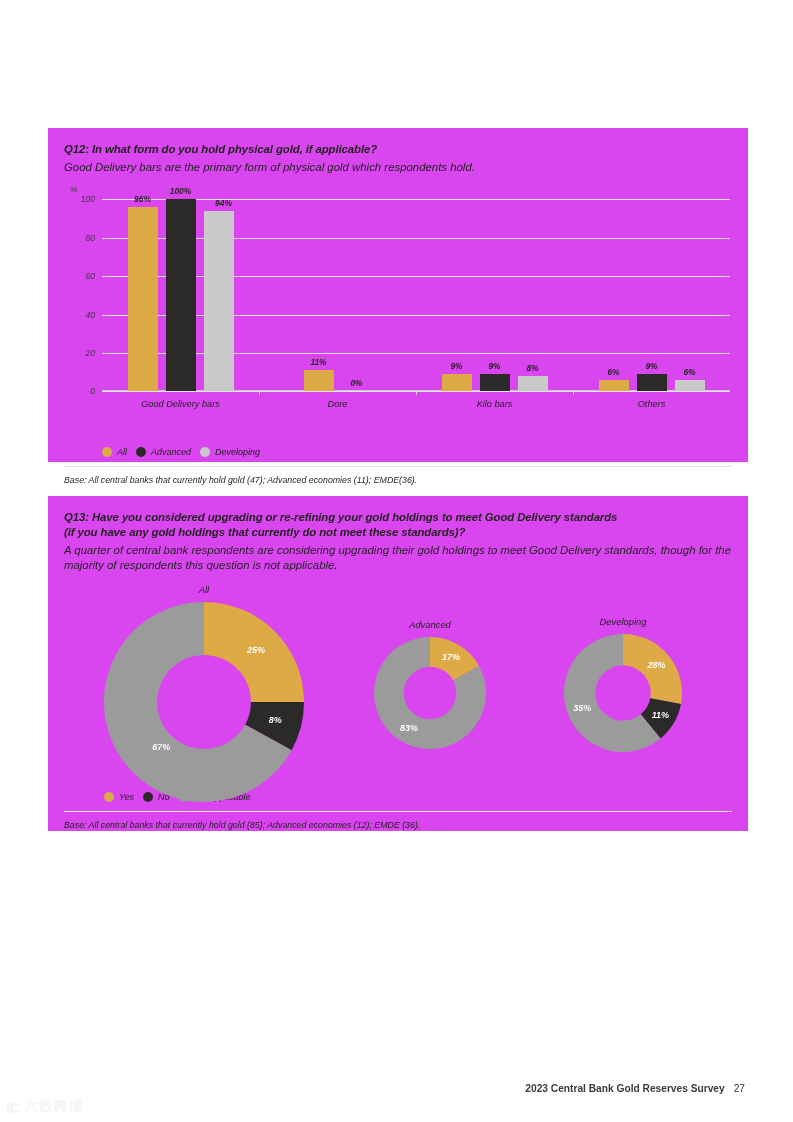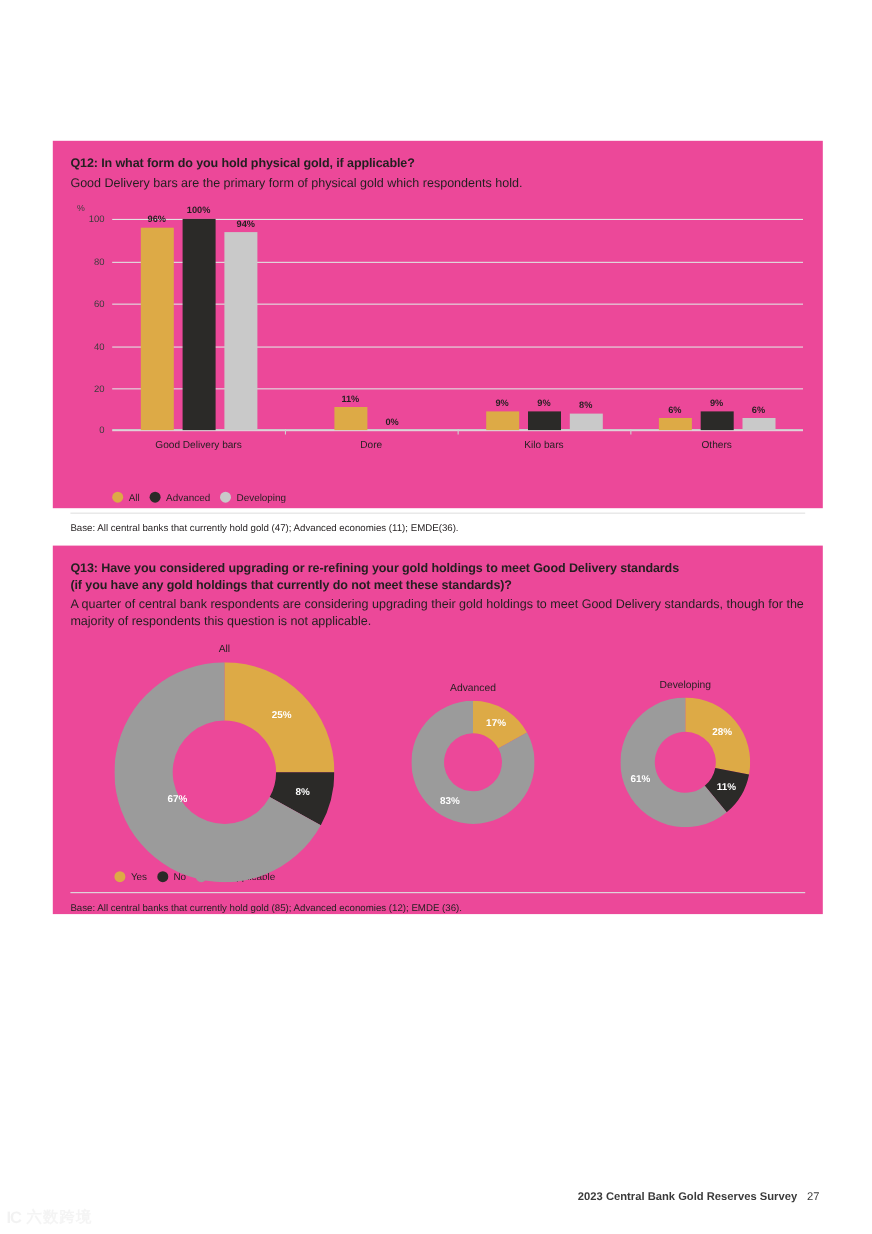--- a/index.html
+++ b/index.html
@@ -18,21 +18,22 @@
     width: 793px;
     height: 1122px;
     background: #ffffff;
   }
 
   
   .card {
     position: absolute;
     left: 48px;
     width: 700px;
-    background: #ec4899;
+    background: #d946ef;
+    font-style: italic;
   }
   #card-q12 { top: 128px; height: 334px; }
   #card-q13 { top: 496px; height: 335px; }
 
   .card-inner { padding: 14px 16px 0 16px; }
 
   .q-title {
     font-size: 11.4px;
     font-weight: bold;
     line-height: 1.32;
@@ -359,41 +360,41 @@
       <div class="donuts" id="donut-area">
           <div class="donut-block" style="left: 40px; top: 0px; width: 200px; height: 224px;">
             <div class="donut-title" style="top: 0px;">All</div>
             <svg width="200" height="200" viewBox="0 0 200 200" class="donut-svg" style="left: 0px; top: 18px;">
               <path d="M 100 0 A 100 100 0 0 1 200 100 L 147 100 A 47 47 0 0 0 100 53 Z" fill="#ddaa46"></path>
               <path d="M 200 100 A 100 100 0 0 1 187.63066800438634 148.17536741017153 L 141.18641396206158 122.64242268278062 A 47 47 0 0 0 147 100 Z" fill="#2b2a28"></path>
               <path d="M 187.63066800438634 148.17536741017153 A 100 100 0 1 1 99.99999999999999 0 L 99.99999999999999 53 A 47 47 0 1 0 141.18641396206158 122.64242268278062 Z" fill="#9b9b9b"></path>
             </svg>
             <span class="slice-label" style="left: 151.972px; top: 66.0277px;">25%</span>
             <span class="slice-label" style="left: 171.191px; top: 136.279px;">8%</span>
-            <span class="slice-label" style="left: 36.7355px; top: 142px; padding-left: 41px;">67%</span>
+            <span class="slice-label" style="left: 36.7355px; top: 163px; padding-left: 41px;">67%</span>
           </div>
           <div class="donut-block" style="left: 310px; top: 0px; width: 112px; height: 171px;">
             <div class="donut-title" style="top: 35px;">Advanced</div>
             <svg width="112" height="112" viewBox="0 0 112 112" class="donut-svg" style="left: 0px; top: 53px;">
               <path d="M 56 0 A 56 56 0 0 1 105.07317408245638 29.021794250303955 L 79.0643918187545 43.32024329764286 A 26.32 26.32 0 0 0 56 29.68 Z" fill="#ddaa46"></path>
               <path d="M 105.07317408245638 29.021794250303955 A 56 56 0 1 1 55.99999999999999 0 L 55.99999999999999 29.68 A 26.32 26.32 0 1 0 79.0643918187545 43.32024329764286 Z" fill="#9b9b9b"></path>
             </svg>
             <span class="slice-label" style="left: 76.9521px; top: 73.5719px;">17%</span>
             <span class="slice-label" style="left: 35.0479px; top: 144.428px;">83%</span>
           </div>
           <div class="donut-block" style="left: 500px; top: 0px; width: 118px; height: 174px;">
             <div class="donut-title" style="top: 32px;">Developing</div>
             <svg width="118" height="118" viewBox="0 0 118 118" class="donut-svg" style="left: 0px; top: 50px;">
               <path d="M 59.00000000000001 0 A 59 59 0 0 1 116.95494779299263 70.05549756055777 L 86.23882546270653 64.19608385346216 A 27.729999999999997 27.729999999999997 0 0 0 59 31.270000000000003 Z" fill="#ddaa46"></path>
               <path d="M 116.95494779299263 70.05549756055777 A 59 59 0 0 1 96.6080153951727 104.46028132377157 L 76.67576723573117 80.36633222217263 A 27.729999999999997 27.729999999999997 0 0 0 86.23882546270653 64.19608385346216 Z" fill="#2b2a28"></path>
               <path d="M 96.6080153951727 104.46028132377157 A 59 59 0 1 1 58.999999999999986 0 L 58.99999999999999 31.270000000000003 A 27.729999999999997 27.729999999999997 0 1 0 76.67576723573117 80.36633222217263 Z" fill="#9b9b9b"></path>
             </svg>
             <span class="slice-label" style="left: 92.4133px; top: 81.3581px;">28%</span>
             <span class="slice-label" style="left: 96.3261px; top: 131.075px;">11%</span>
-            <span class="slice-label" style="left: 18.1987px; top: 123.689px;">61%</span>
+            <span class="slice-label" style="left: 18.1987px; top: 123.689px;">35%</span>
           </div>
         </div>
 
       <div class="legend donut-legend" id="q13-legend">
           <div class="leg-item">
             <span class="leg-dot" style="background: rgb(221, 170, 70);"></span>
             <span class="leg-text">Yes</span>
           </div>
           <div class="leg-item">
             <span class="leg-dot" style="background: rgb(43, 42, 40);"></span>

